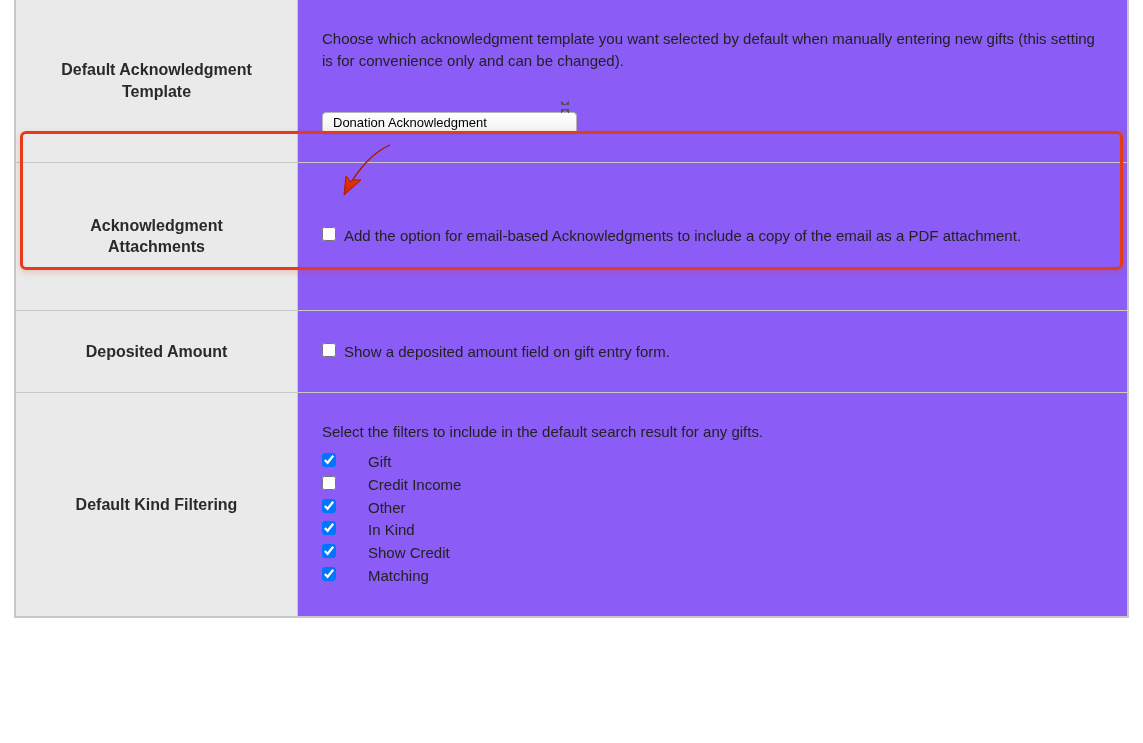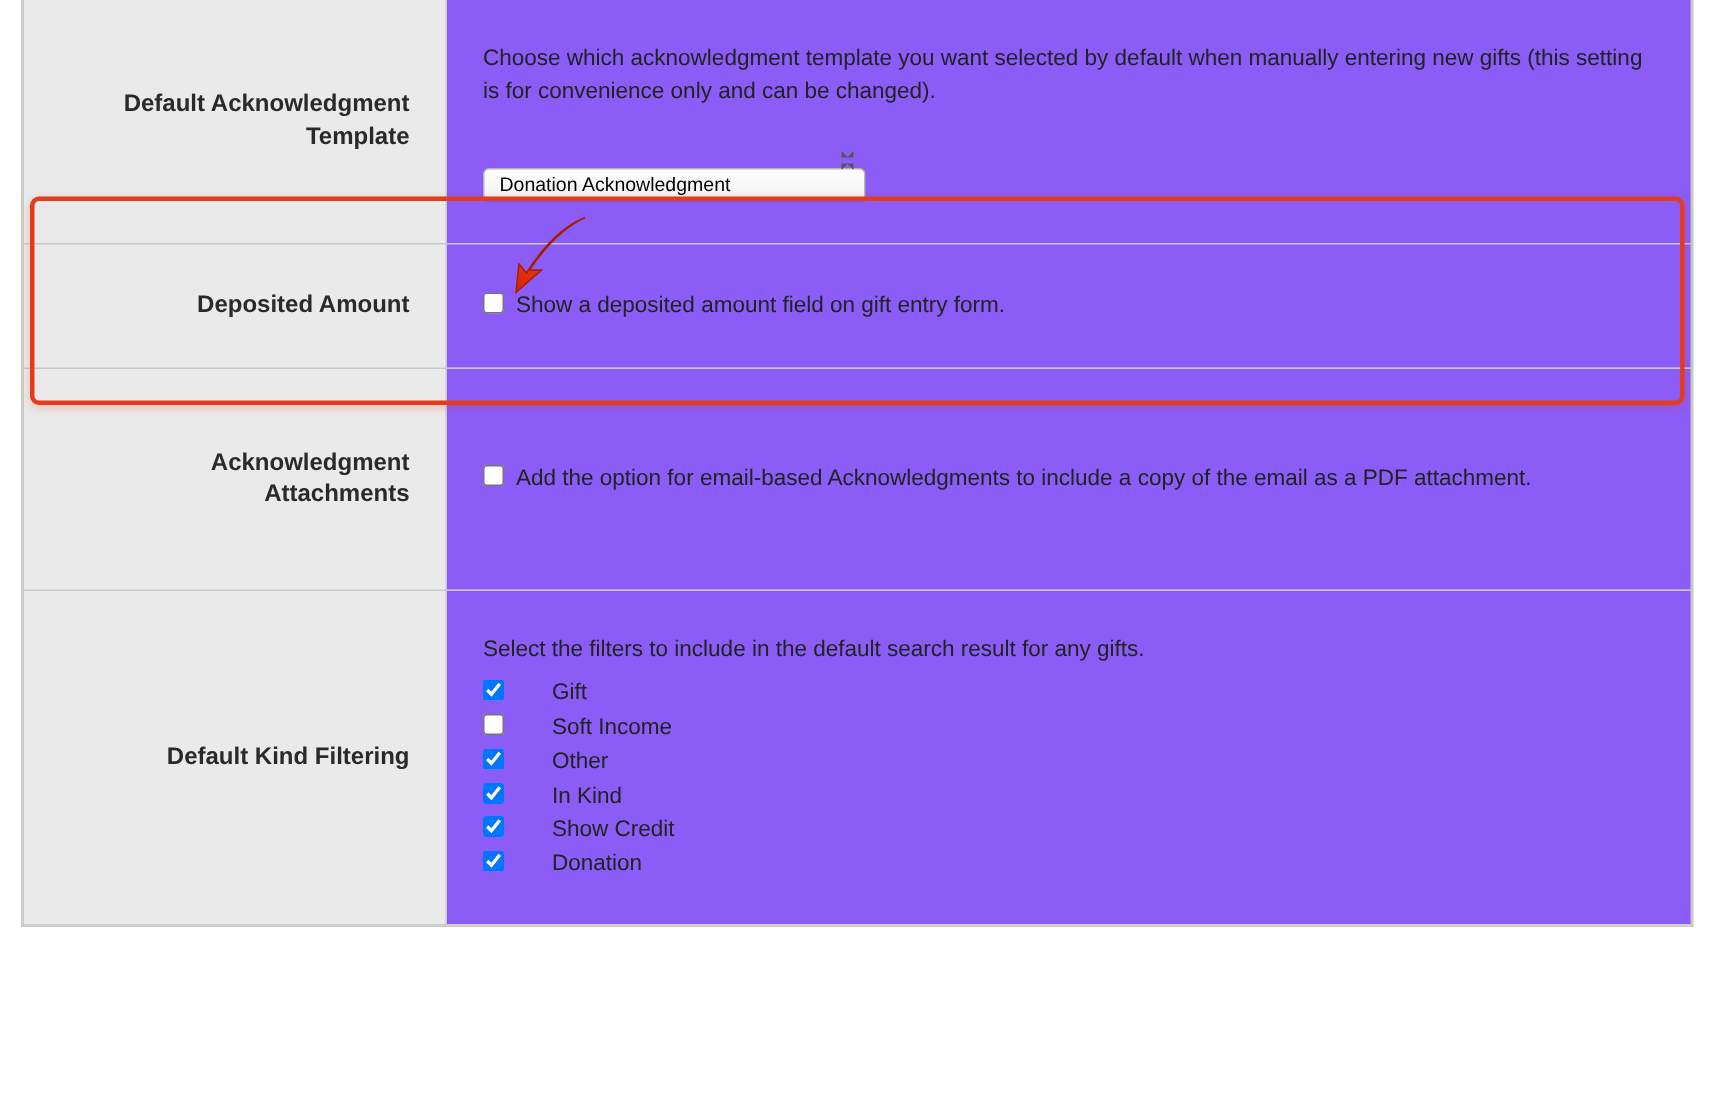--- a/index.html
+++ b/index.html
@@ -26,21 +26,21 @@
     table-layout: fixed;
   }
   table.settings td {
     border: 1px solid #c8c8c8;
     vertical-align: middle;
     padding: 28px 24px;
   }
   td.label-cell {
     width: 282px;
     background: #eaeaea;
-    text-align: right;
+    text-align: center;
     font-weight: 700;
     font-size: 16px;
     color: #2a2a2a;
     line-height: 1.35;
   }
   td.value-cell {
     background: #8b5cf6;
     font-size: 15px;
     line-height: 1.45;
     color: #222;
@@ -136,73 +136,73 @@
           <div class="desc">Choose which acknowledgment template you want selected by default when manually entering new gifts (this setting is for convenience only and can be changed).</div>
           <span class="select-wrap">
             <select class="mac-select">
               <option>Donation Acknowledgment</option>
             </select>
           </span>
         </td>
       </tr>
 
       <tr>
+        <td class="label-cell" style="padding-top:52px;padding-bottom:52px;">
+          <span>Acknowledgment Attachments</span>
+        </td>
+        <td class="value-cell" style="padding-top:52px;padding-bottom:52px;">
+          <label class="check-row">
+            <input type="checkbox" style="">
+            <span>Add the option for email-based Acknowledgments to include a copy of the email as a PDF attachment.</span>
+          </label>
+        </td>
+      </tr>
+
+      <tr>
         <td class="label-cell">
           <span>Deposited Amount</span>
         </td>
         <td class="value-cell">
           <label class="check-row">
             <input type="checkbox" style="">
             <span>Show a deposited amount field on gift entry form.</span>
           </label>
         </td>
       </tr>
 
       <tr>
-        <td class="label-cell" style="padding-top:52px;padding-bottom:52px;">
-          <span>Acknowledgment Attachments</span>
-        </td>
-        <td class="value-cell" style="padding-top:52px;padding-bottom:52px;">
-          <label class="check-row">
-            <input type="checkbox" style="">
-            <span>Add the option for email-based Acknowledgments to include a copy of the email as a PDF attachment.</span>
-          </label>
-        </td>
-      </tr>
-
-      <tr>
         <td class="label-cell">
           <span>Default Kind Filtering</span>
         </td>
         <td class="value-cell">
           <div class="desc">Select the filters to include in the default search result for any gifts.</div>
           <div class="filter-list">
             <label class="check-row">
               <input type="checkbox" checked="" style="">
               <span>Gift</span>
             </label>
             <label class="check-row">
               <input type="checkbox" style="">
-              <span>Soft Income</span>
+              <span>Credit Income</span>
             </label>
             <label class="check-row">
               <input type="checkbox" checked="" style="">
               <span>Other</span>
             </label>
             <label class="check-row">
               <input type="checkbox" checked="" style="">
               <span>In Kind</span>
             </label>
             <label class="check-row">
               <input type="checkbox" checked="" style="">
               <span>Show Credit</span>
             </label>
             <label class="check-row">
               <input type="checkbox" checked="" style="">
-              <span>Donation</span>
+              <span>Matching</span>
             </label>
           </div>
         </td>
       </tr>
 
     </tbody>
       </table>
 
     <div class="highlight-box" style="top:131px;height:139px;left:5px;right:5px;"></div>
 

